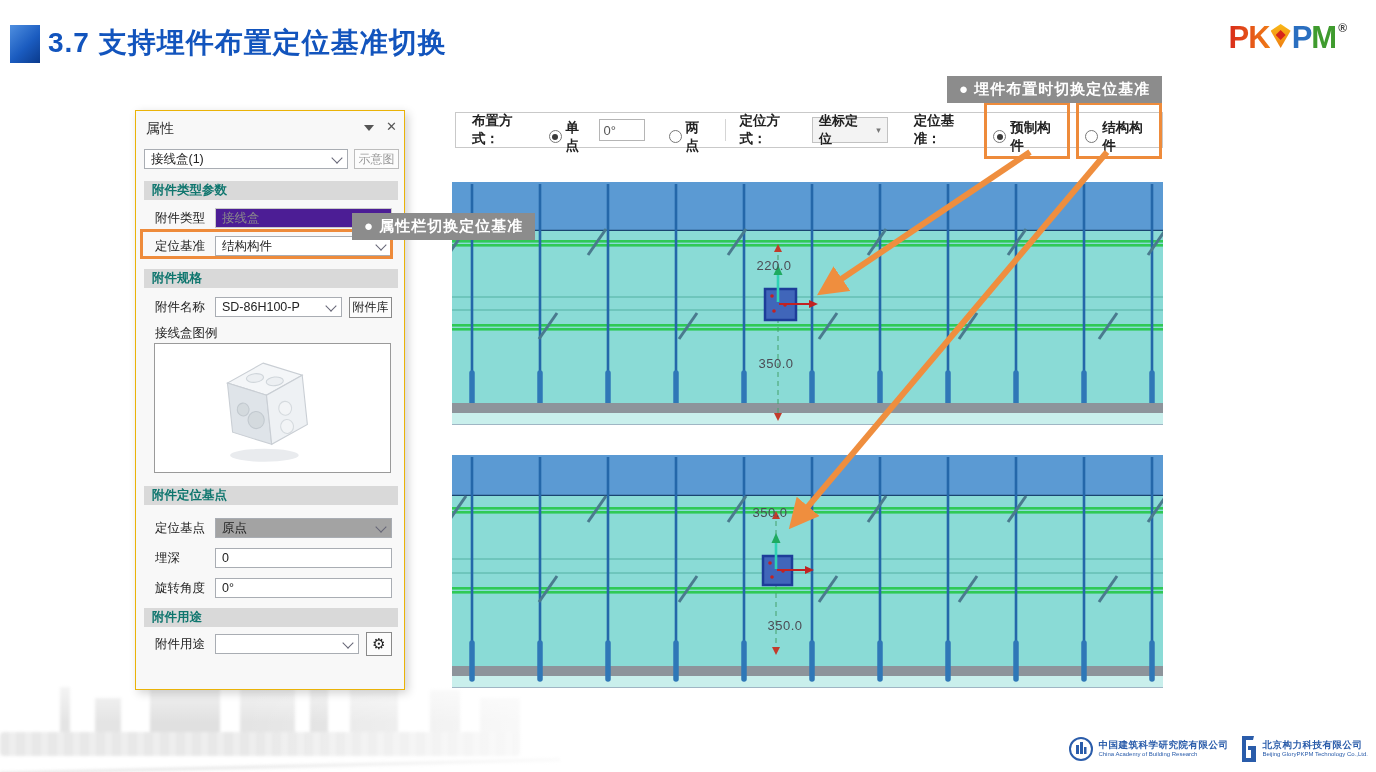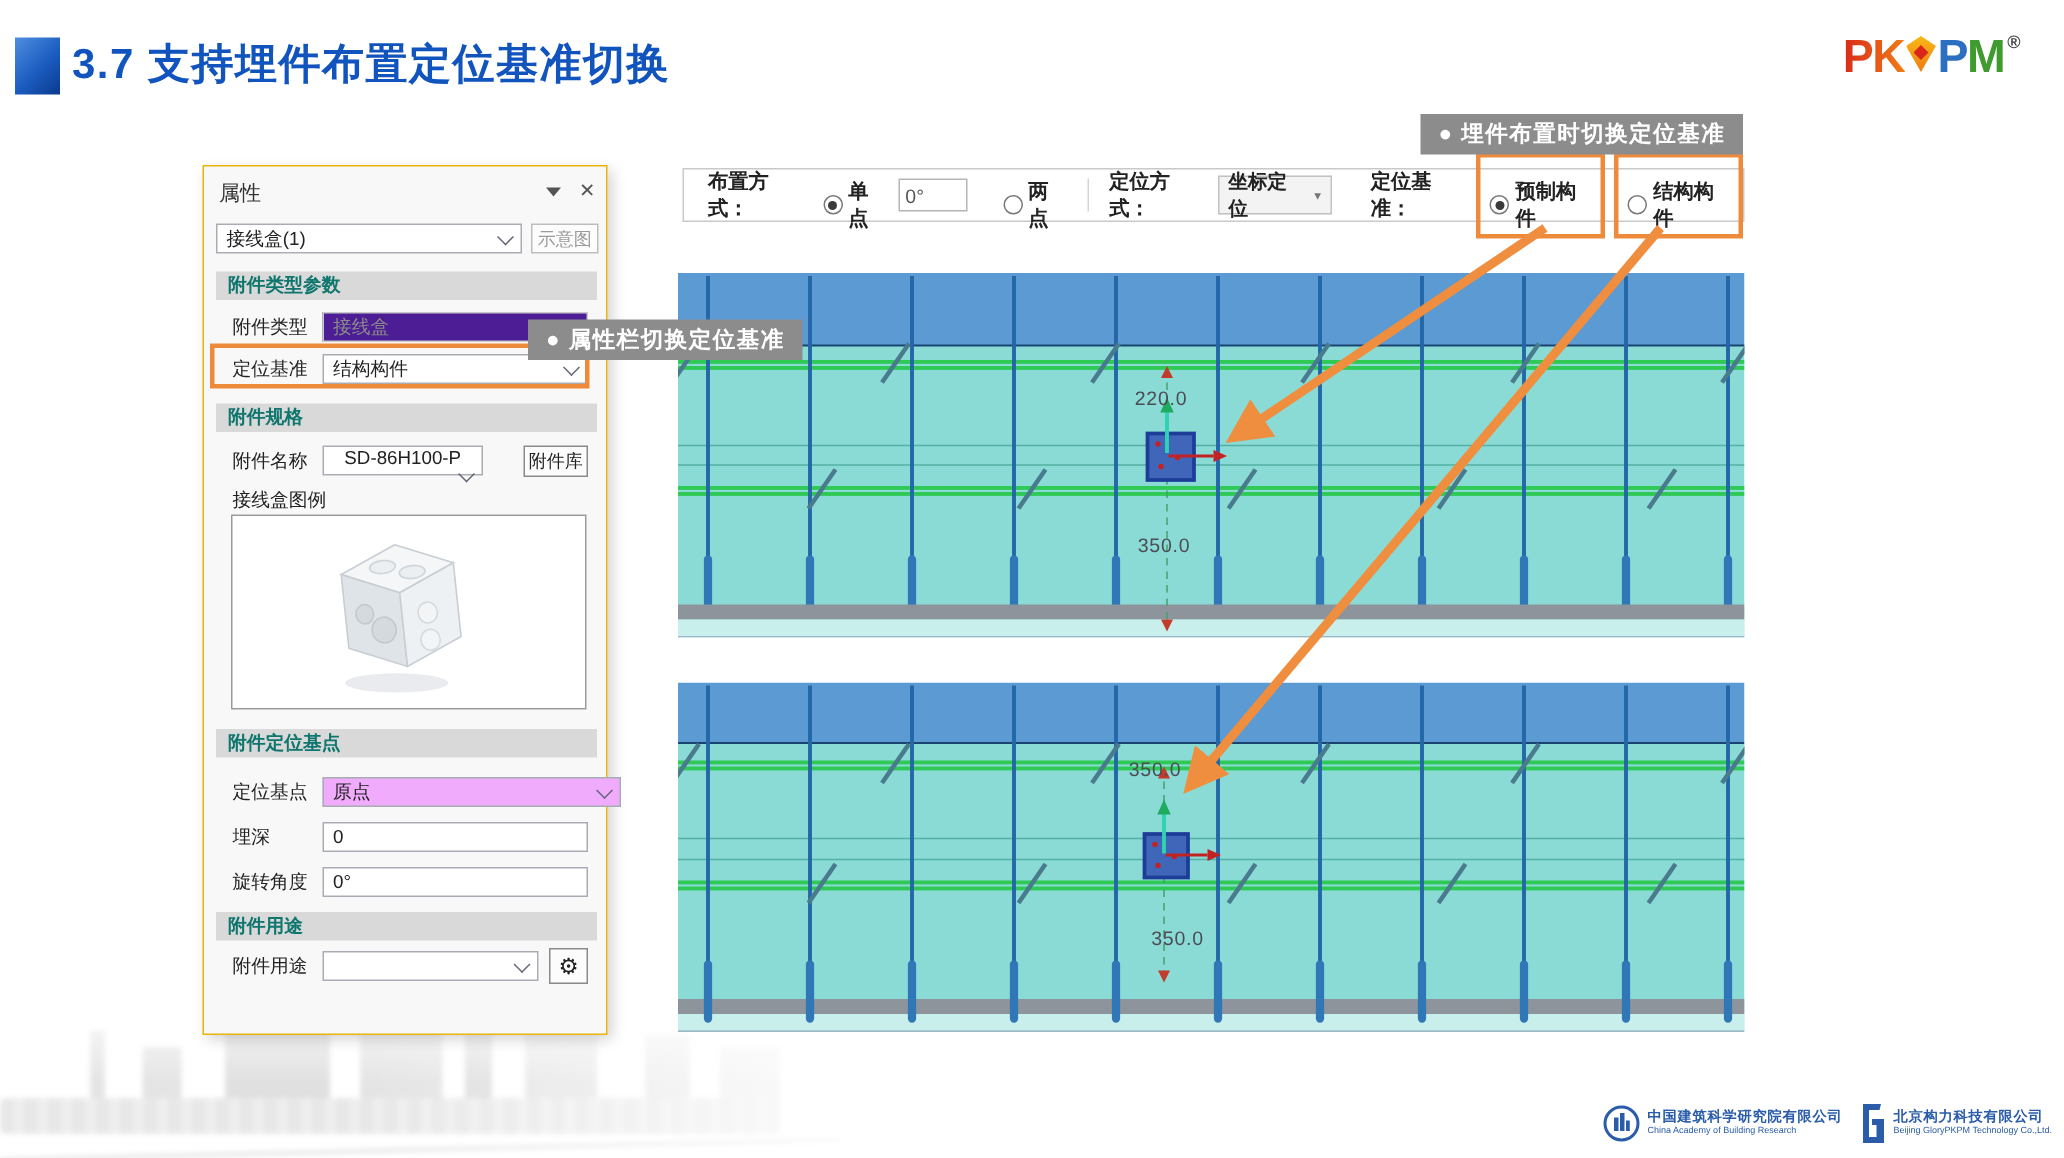--- a/index.html
+++ b/index.html
@@ -172,21 +172,21 @@
 
     <div class="abs" style="left:19px;top:127px;">定位基准</div>
     <div class="abs field" style="left:79px;top:125px;width:177px;">
       <span>结构构件</span>
       <span class="chev"></span>
     </div>
 
     <div class="abs sec-bar" style="top:158px;">附件规格</div>
 
     <div class="abs" style="left:19px;top:188px;">附件名称</div>
-    <div class="abs field" style="left:79px;top:186px;width:107px;flex-direction:column;">
+    <div class="abs field" style="left:79px;top:186px;width:127px;">
       <span>SD-86H100-P</span>
       <span class="chev"></span>
     </div>
     <div class="abs mini-btn" style="left:213px;top:186px;width:43px;height:21px;">附件库</div>
 
     <div class="abs" style="left:19px;top:214px;">接线盒图例</div>
     <div class="abs legend-box">
       <svg width="130" height="116" viewBox="0 0 120 108">
         <ellipse cx="52" cy="98" rx="32" ry="6" fill="#e9ebee"></ellipse>
         <g transform="rotate(-6 55 52)">
@@ -199,21 +199,21 @@
           <ellipse cx="43" cy="64" rx="7.5" ry="8" fill="#d4dade" stroke="#c2c9cf"></ellipse>
           <ellipse cx="71" cy="56" rx="6" ry="6.5" fill="#f2f4f6" stroke="#d5dade"></ellipse>
           <ellipse cx="71" cy="73" rx="6" ry="6.5" fill="#f2f4f6" stroke="#d5dade"></ellipse>
         </g>
       </svg>
     </div>
 
     <div class="abs sec-bar" style="top:375px;">附件定位基点</div>
 
     <div class="abs" style="left:19px;top:409px;">定位基点</div>
-    <div class="abs field" style="left:79px;top:407px;width:199px;background:#f0abfc;">
+    <div class="abs field" style="left:79px;top:407px;width:177px;background:#a3a3a3;">
       <span>原点</span>
       <span class="chev"></span>
     </div>
 
     <div class="abs" style="left:19px;top:439px;">埋深</div>
     <div class="abs field" style="left:79px;top:437px;width:177px;">
       <span>0</span>
     </div>
 
     <div class="abs" style="left:19px;top:469px;">旋转角度</div>

